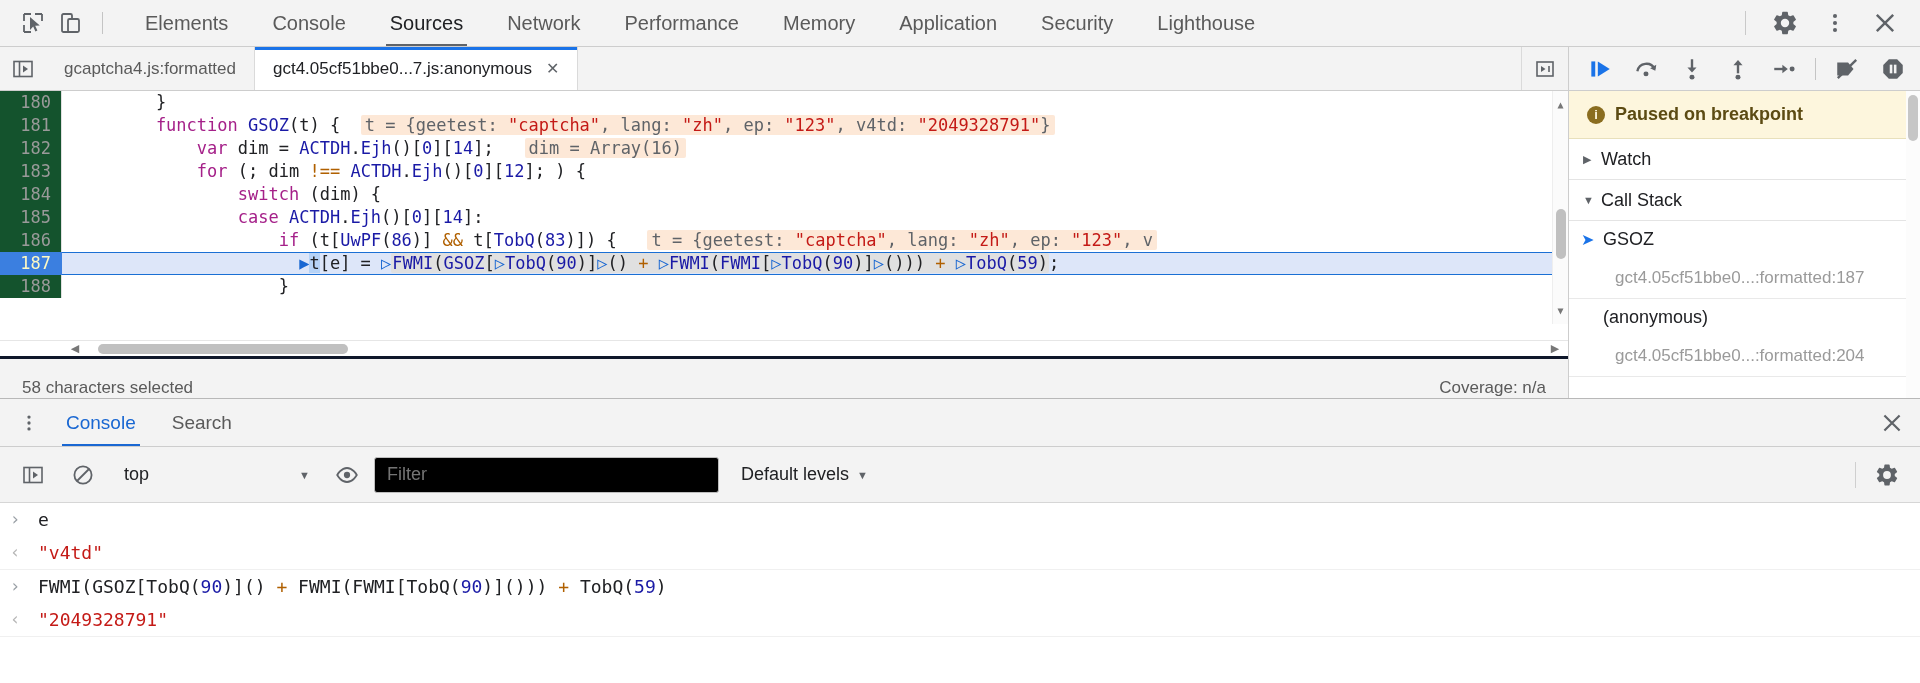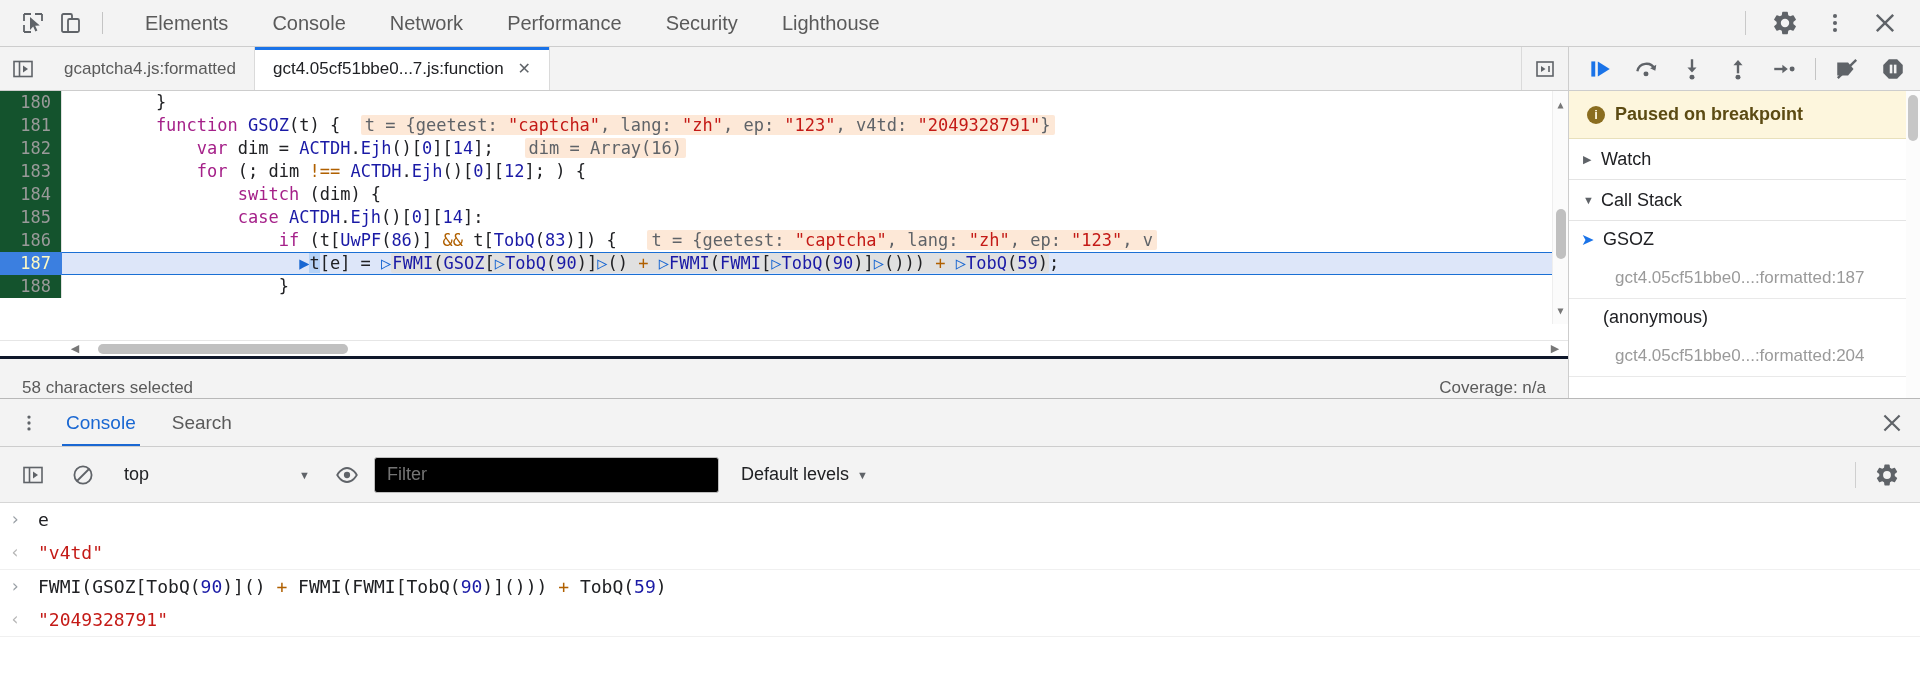--- a/index.html
+++ b/index.html
@@ -324,25 +324,34 @@
     </div>
     <div class="tb-sep"></div>
 
     <div class="tabs-row">
       <div class="main-tab">
           <span>Elements</span>
         </div>
       <div class="main-tab">
           <span>Console</span>
         </div>
+      <div class="main-tab selected">
+          <span>Sources</span>
+        </div>
       <div class="main-tab">
           <span>Network</span>
         </div>
       <div class="main-tab">
           <span>Performance</span>
+        </div>
+      <div class="main-tab">
+          <span>Memory</span>
+        </div>
+      <div class="main-tab">
+          <span>Application</span>
         </div>
       <div class="main-tab">
           <span>Security</span>
         </div>
       <div class="main-tab">
           <span>Lighthouse</span>
         </div>
     </div>
 
     <div class="toolbar-right">
@@ -377,21 +386,21 @@
             <svg width="24" height="24" viewBox="0 0 24 24">
               <rect x="3" y="4.5" width="18" height="15" stroke="#5f6368" stroke-width="1.6" fill="none"></rect>
               <line x1="8.5" y1="4.5" x2="8.5" y2="19.5" stroke="#5f6368" stroke-width="1.6"></line>
               <path d="M12 8.5 L17 12 L12 15.5 Z" fill="#5f6368"></path>
             </svg>
           </div>
           <div class="file-tab">
             <span>gcaptcha4.js:formatted</span>
           </div>
           <div class="file-tab active">
-            <span>gct4.05cf51bbe0...7.js:function</span>
+            <span>gct4.05cf51bbe0...7.js:anonymous</span>
             <span class="close-x">✕</span>
           </div>
           <div class="tabstrip-right">
             <div class="ft-icon-btn" title="More tabs">
               <svg width="24" height="24" viewBox="0 0 24 24">
                 <rect x="4" y="5" width="16" height="14" stroke="#5f6368" stroke-width="1.6" fill="none"></rect>
                 <path d="M8 9 L12.5 12 L8 15 Z" fill="#5f6368"></path>
                 <line x1="16" y1="9" x2="16" y2="15" stroke="#5f6368" stroke-width="1.6"></line>
               </svg>
             </div>

